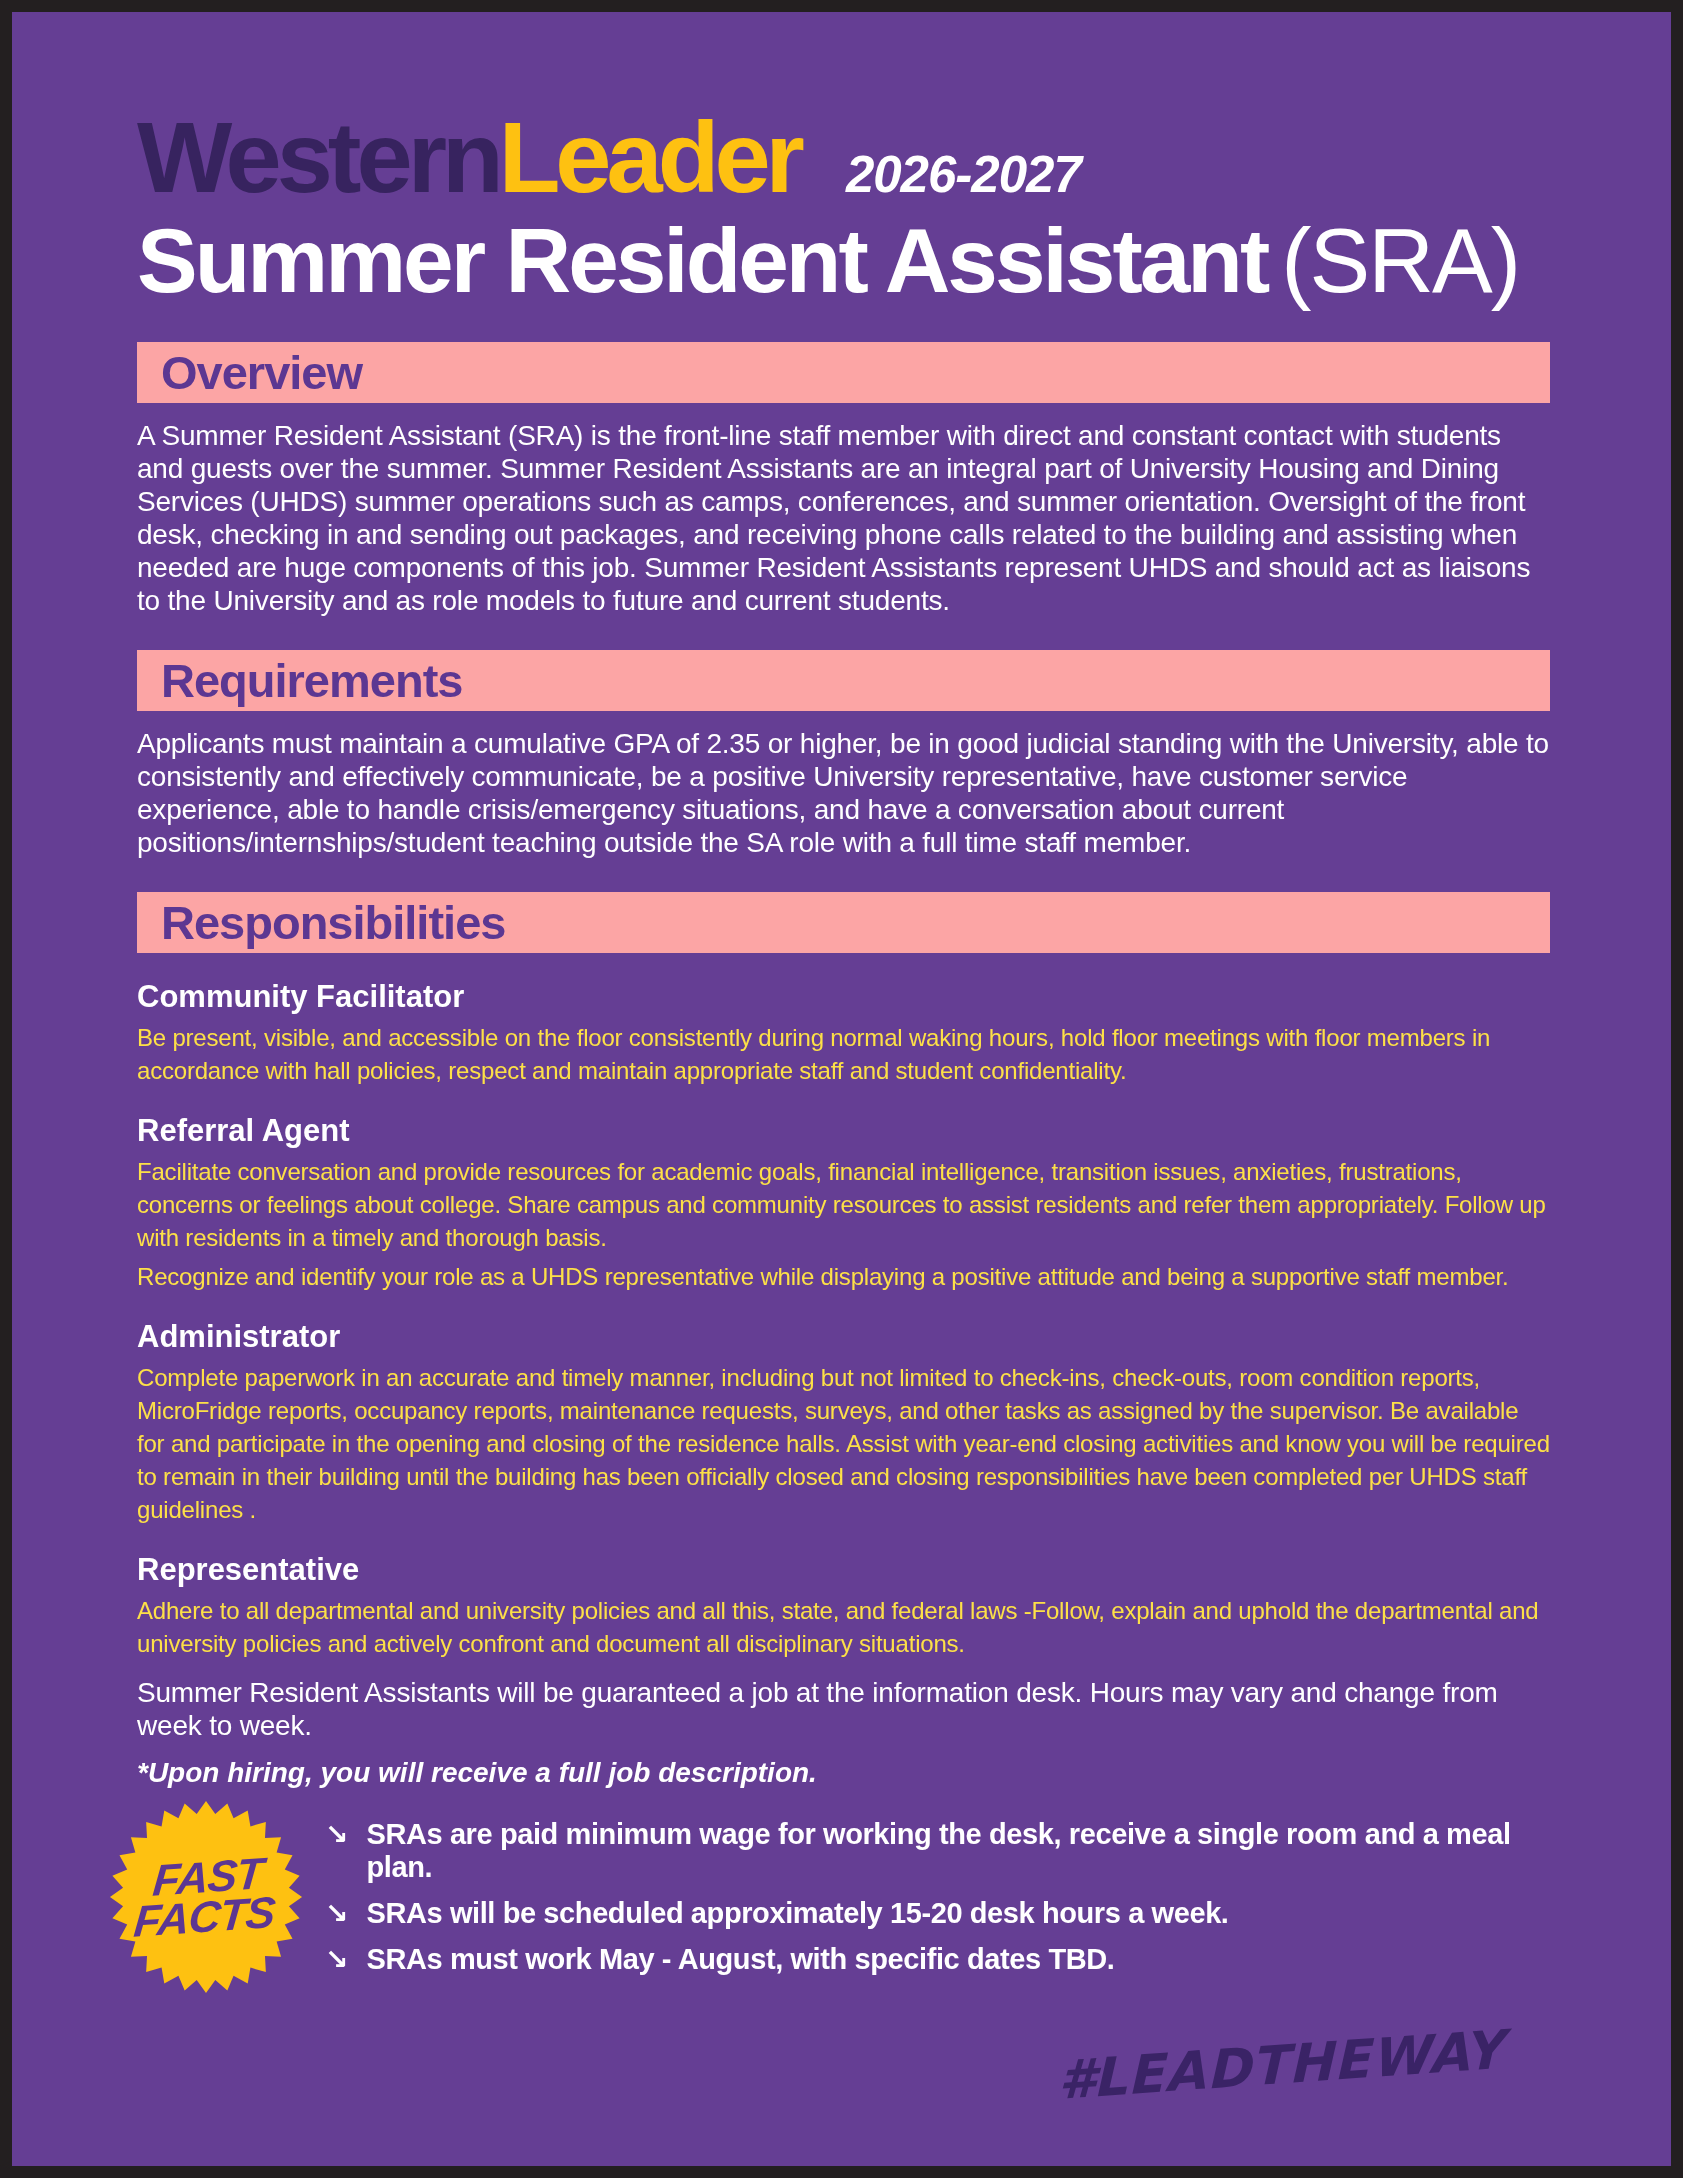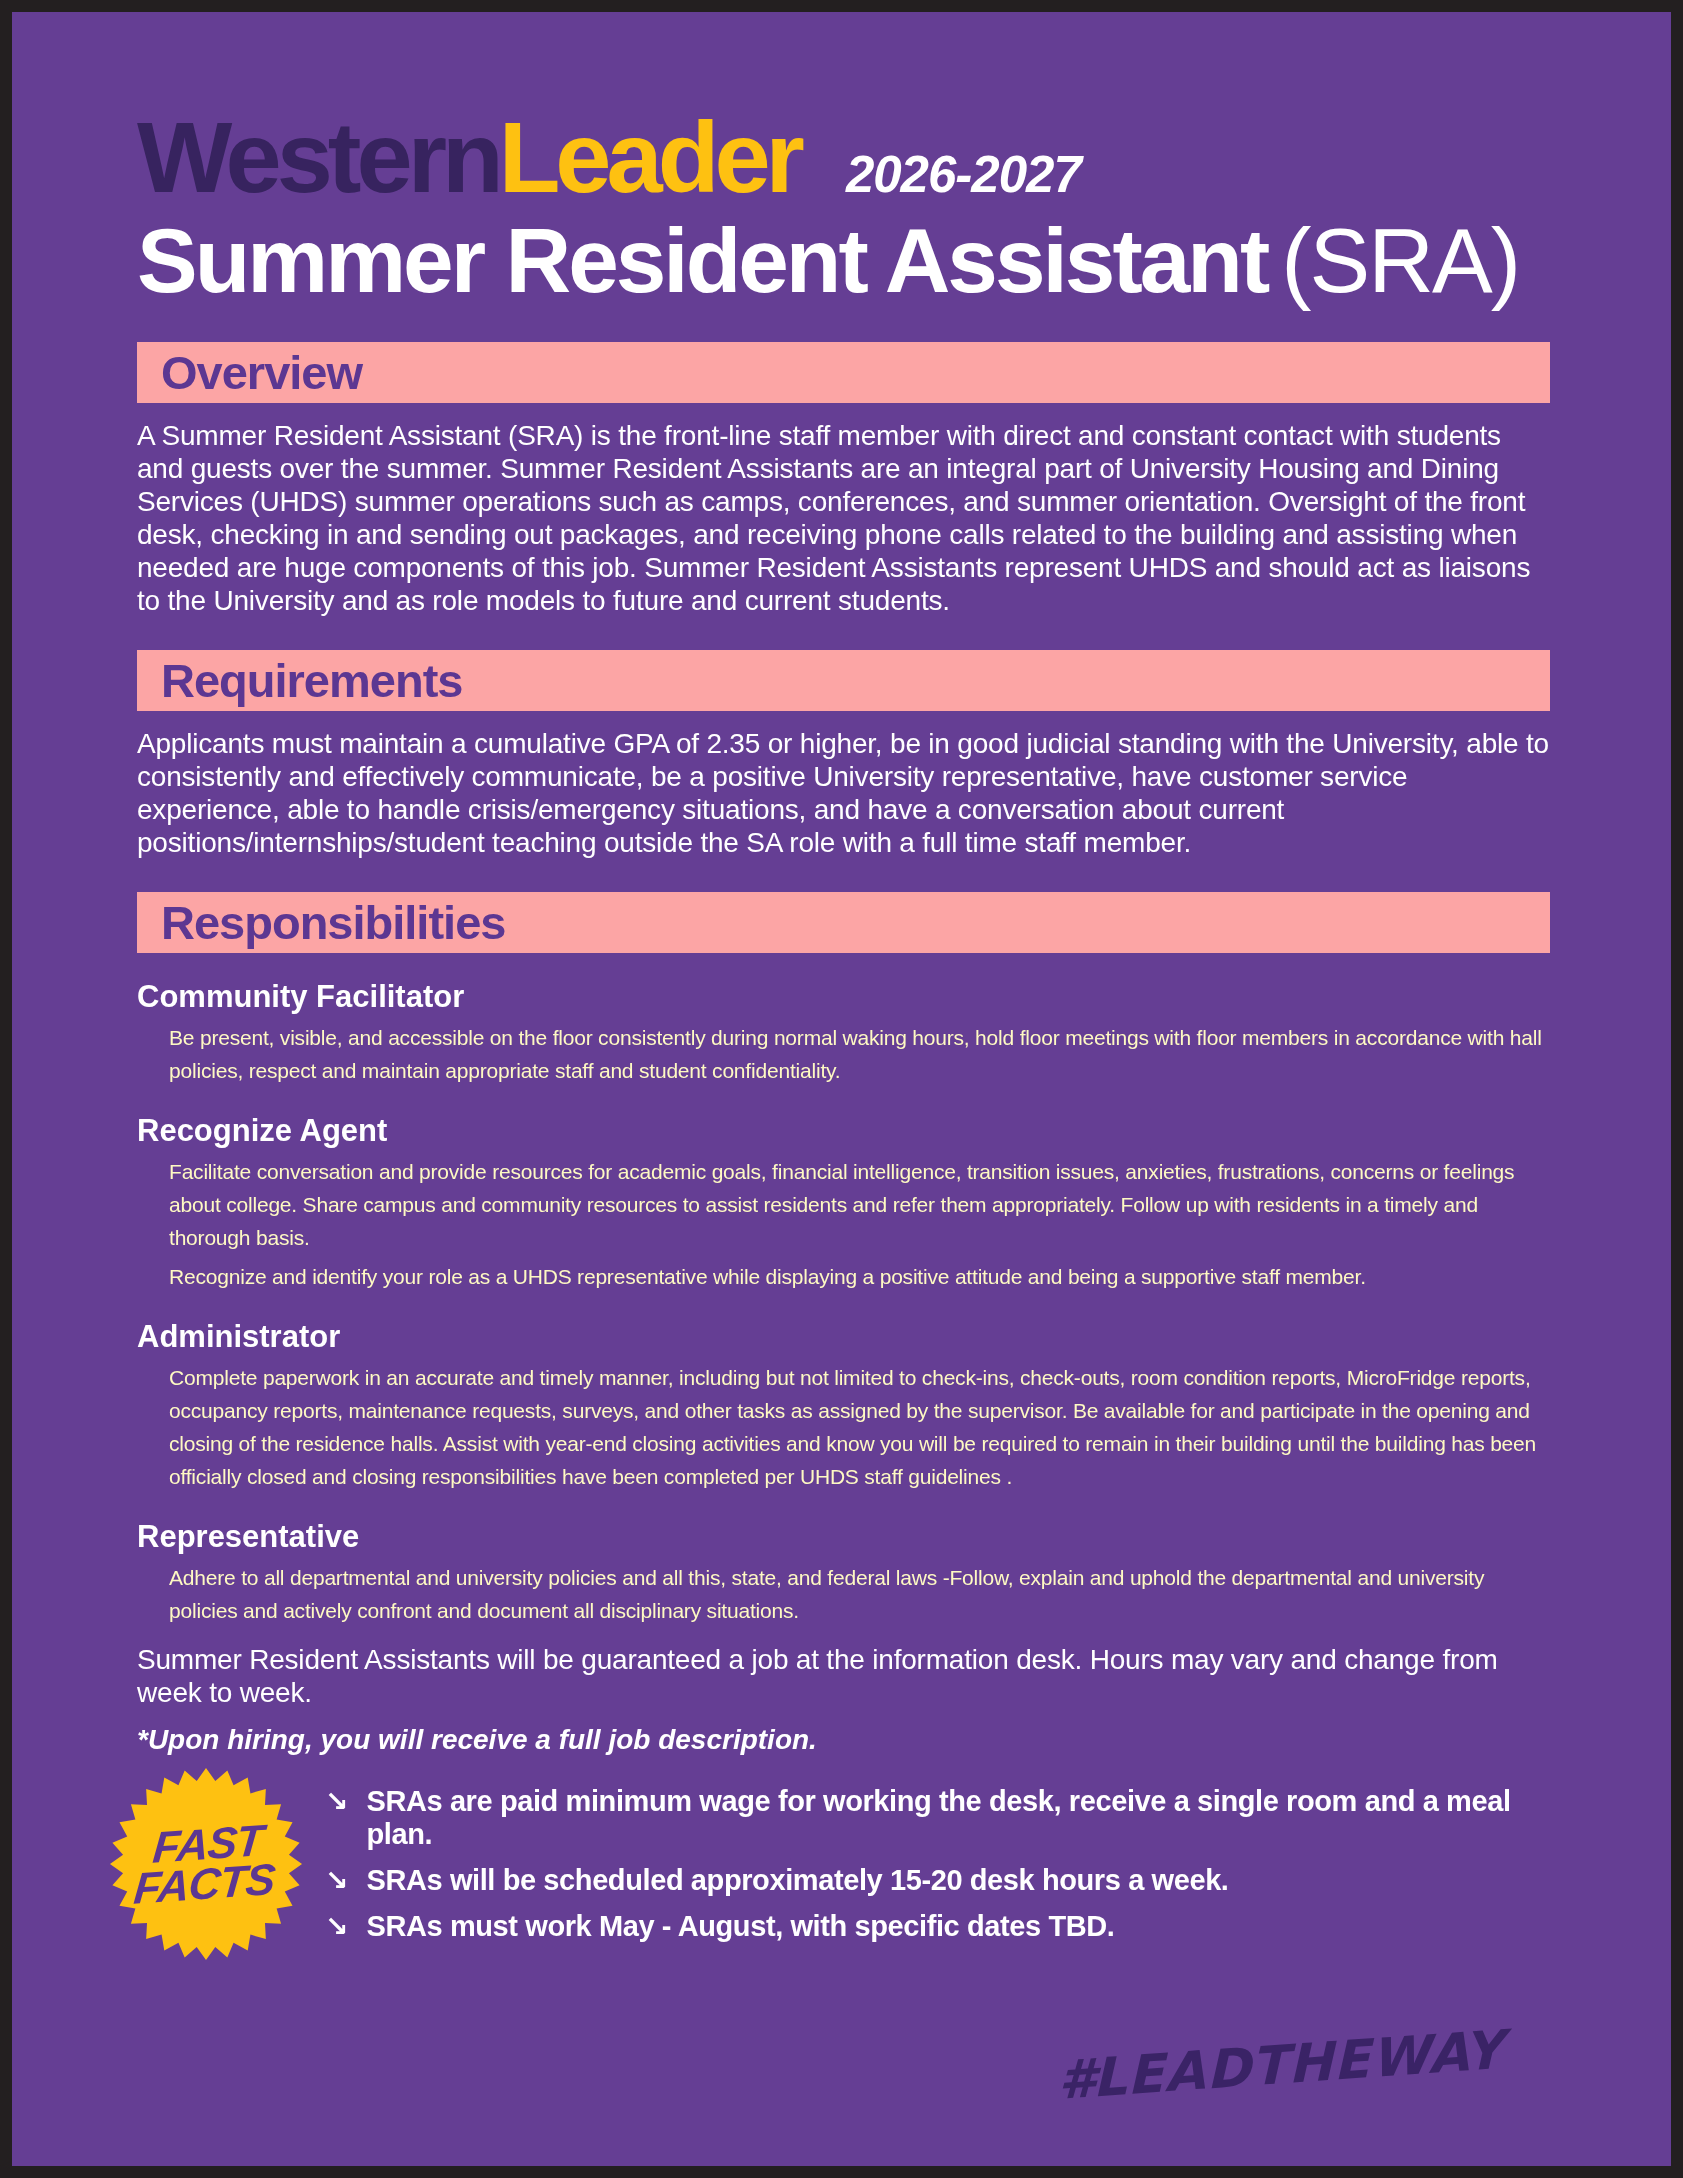--- a/index.html
+++ b/index.html
@@ -23,21 +23,21 @@
   .page-title { margin-top:4px; font-size:91px; font-weight:800; letter-spacing:-3px; color:#FFFFFF; white-space:nowrap; line-height:1.05; }
   .page-title .abbr { font-weight:400; margin-left:14px; letter-spacing:-2px; }
 
   
   .bar { margin-top:33px; background:#fca5a5; height:61px; display:flex; align-items:center; padding-left:24px; }
   .bar .bar-label { font-size:47px; font-weight:800; color:#5C3792; letter-spacing:-1px; }
 
   
   .para { margin-top:16px; font-size:28px; line-height:33px; color:#FFFFFF; letter-spacing:-0.2px; }
   .sub-head { margin-top:26px; font-size:31px; font-weight:800; color:#FFFFFF; }
-  .sub-para { margin-top:6px; font-size:21px; line-height:33px; color:#fef9c3; letter-spacing:-0.2px;margin-left:32px; }
+  .sub-para { margin-top:6px; font-size:24px; line-height:33px; color:#fde047; letter-spacing:-0.2px; }
   .closing  { margin-top:16px; font-size:28px; line-height:33px; color:#FFFFFF; letter-spacing:-0.2px; }
   .note { margin-top:14px; font-size:28px; line-height:34px; font-style:italic; font-weight:600; color:#FFFFFF; }
 
   
   .facts-row { margin-top:10px; display:flex; align-items:center; }
   .badge { position:relative; width:194px; height:194px; margin-left:-28px; flex:0 0 auto; }
   .badge svg { display:block; }
   .badge-text {
     position:absolute; inset:0;
     display:flex; flex-direction:column; align-items:center; justify-content:center;
@@ -83,21 +83,21 @@
     </div>
     <div class="para">Applicants must maintain a cumulative GPA of 2.35 or higher, be in good judicial standing with the University, able to consistently and effectively communicate, be a positive University representative, have customer service experience, able to handle crisis/emergency situations, and have a conversation about current positions/internships/student teaching outside the SA role with a full time staff member.</div>
 
     <div class="bar">
       <span class="bar-label">Responsibilities</span>
     </div>
 
     <div class="sub-head">Community Facilitator</div>
     <div class="sub-para">Be present, visible, and accessible on the floor consistently during normal waking hours, hold floor meetings with floor members in accordance with hall policies, respect and maintain appropriate staff and student confidentiality.</div>
 
-    <div class="sub-head">Recognize Agent</div>
+    <div class="sub-head">Referral Agent</div>
     <div class="sub-para">Facilitate conversation and provide resources for academic goals, financial intelligence, transition issues, anxieties, frustrations, concerns or feelings about college. Share campus and community resources to assist residents and refer them appropriately. Follow up with residents in a timely and thorough basis.</div>
 
     <div class="sub-para">Recognize and identify your role as a UHDS representative while displaying a positive attitude and being a supportive staff member.</div>
 
     <div class="sub-head">Administrator</div>
     <div class="sub-para">Complete paperwork in an accurate and timely manner, including but not limited to check-ins, check-outs, room condition reports, MicroFridge reports, occupancy reports, maintenance requests, surveys, and other tasks as assigned by the supervisor. Be available for and participate in the opening and closing of the residence halls. Assist with year-end closing activities and know you will be required to remain in their building until the building has been officially closed and closing responsibilities have been completed per UHDS staff guidelines .</div>
 
     <div class="sub-head">Representative</div>
     <div class="sub-para">Adhere to all departmental and university policies and all this, state, and federal laws -Follow, explain and uphold the departmental and university policies and actively confront and document all disciplinary situations.</div>
 

